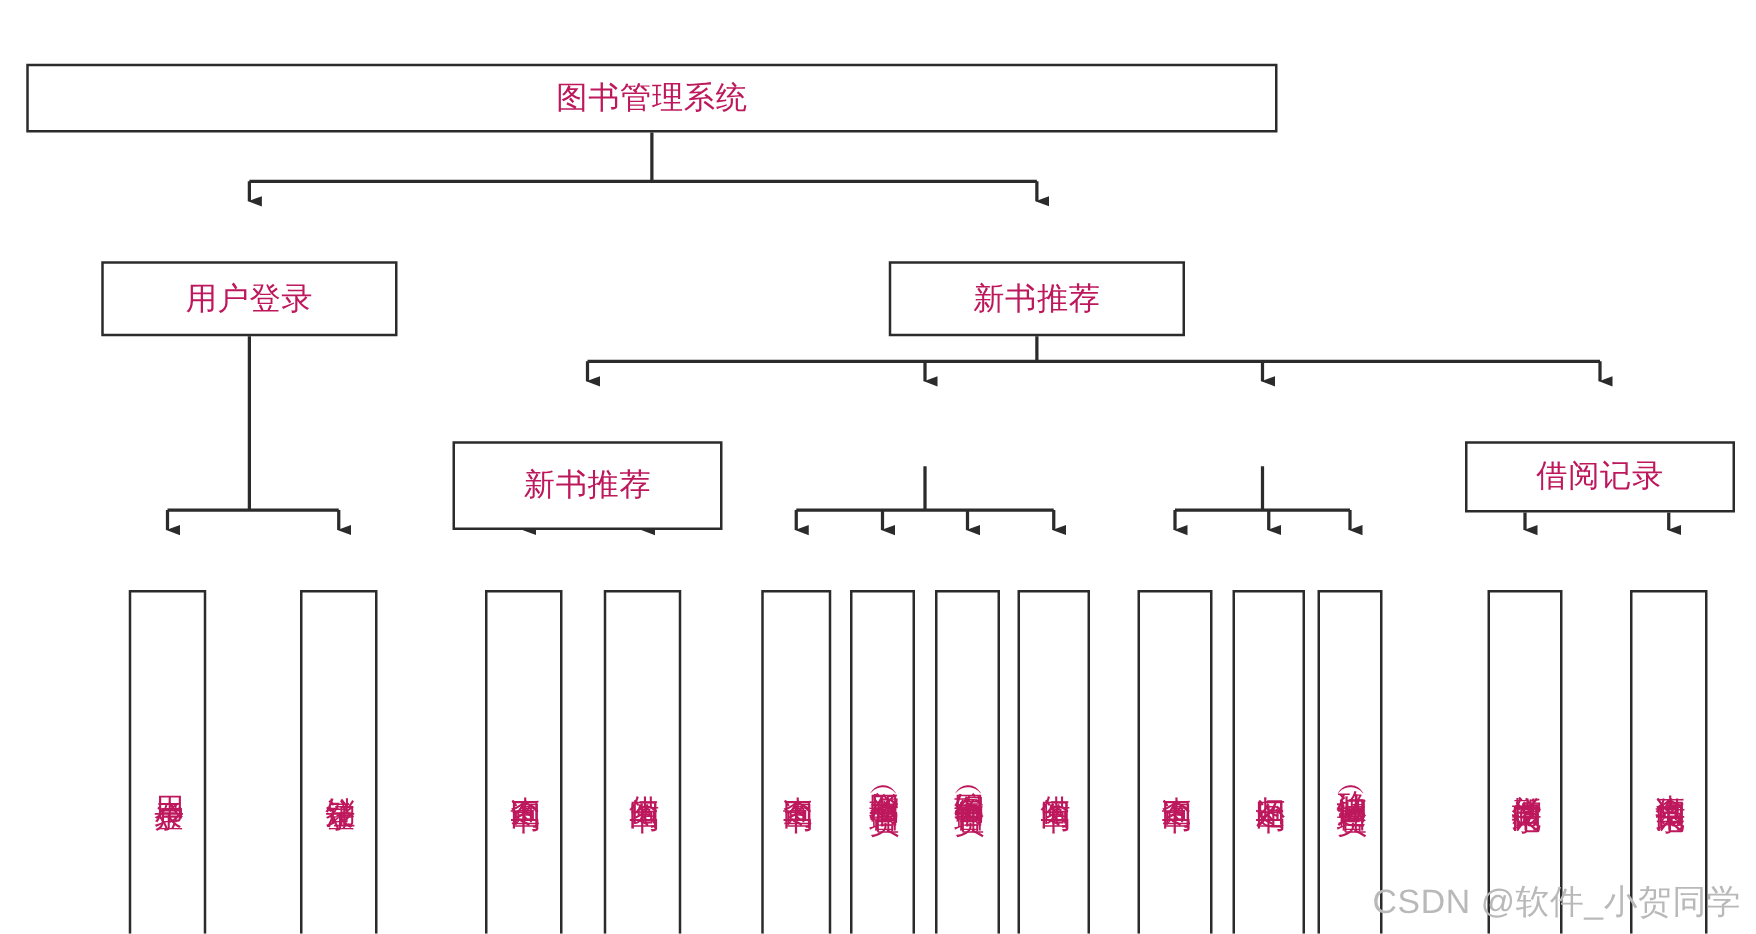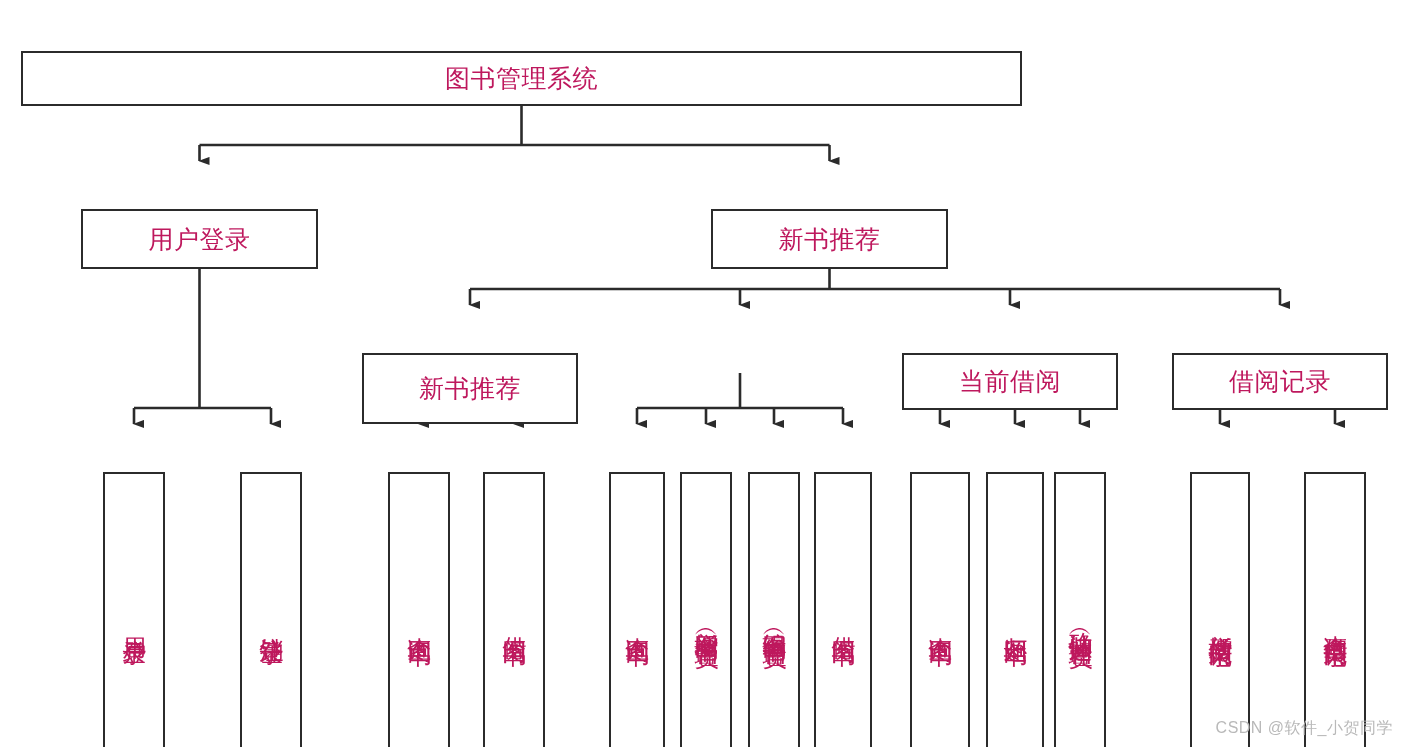--- a/index.html
+++ b/index.html
@@ -50,21 +50,21 @@
     writing-mode: vertical-rl;
     text-orientation: upright;
     font-size: 24px;
     line-height: 1.45;
     letter-spacing: 2px;
     white-space: nowrap;
     text-align: center;
   }
   .watermark {
     position: absolute;
-    font-size: 16px;
+    font-size: 27px;
     color: #b9b9b9;
     white-space: nowrap;
     letter-spacing: 0.5px;
     pointer-events: none;
   }
 </style>
 </head>
 <body>
 
 <div id="canvas">
@@ -119,23 +119,20 @@
   <div class="node h" style="left: 81px; top: 172px; width: 237px; height: 60px;">
     <span class="label">用户登录</span>
   </div>
   <div class="node h" style="left: 711px; top: 172px; width: 237px; height: 60px;">
     <span class="label">新书推荐</span>
   </div>
 
   <div class="node h" style="left: 362px; top: 316px; width: 216px; height: 71px;">
     <span class="label">新书推荐</span>
   </div>
-  <div class="node h" style="left: 902px; top: 316px; width: 216px; height: 57px;">
-    <span class="label">当前借阅</span>
-  </div>
   <div class="node h" style="left: 1172px; top: 316px; width: 216px; height: 57px;">
     <span class="label">借阅记录</span>
   </div>
 
   <div class="node v" style="left: 103px; top: 435px; width: 62px; height: 300px;">
     <span class="label">用户登录</span>
   </div>
   <div class="node v" style="left: 240px; top: 435px; width: 62px; height: 300px;">
     <span class="label">注销登录</span>
   </div>

